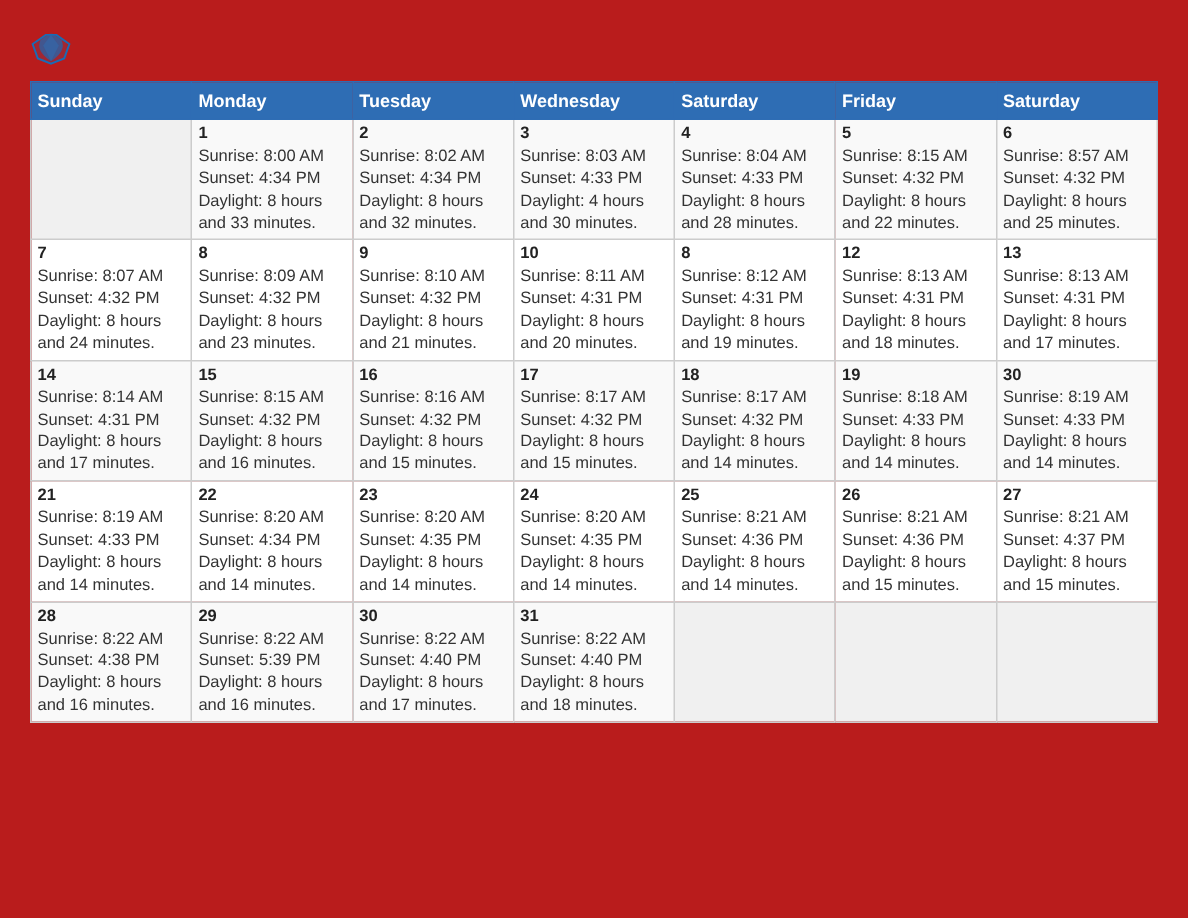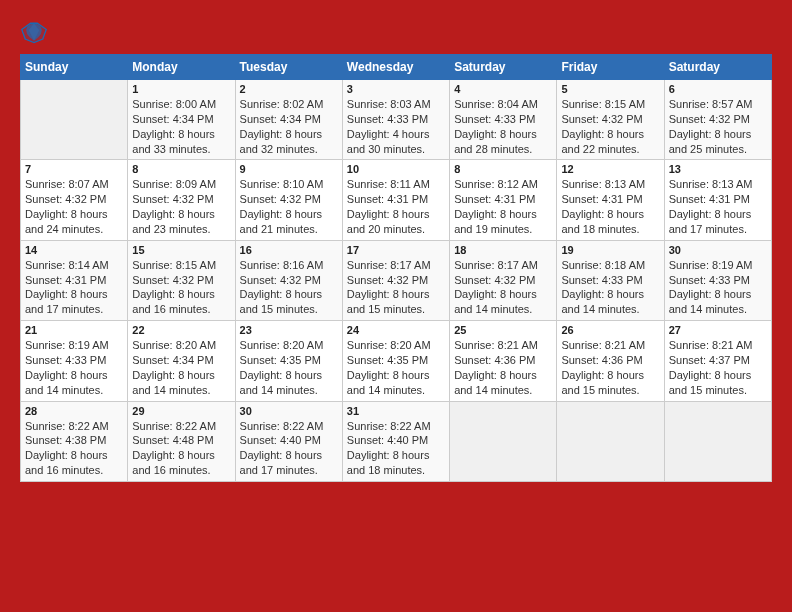--- a/index.html
+++ b/index.html
@@ -370,21 +370,21 @@
         <div class="cell-text">
           <span>Sunrise: 8:22 AM</span><br>
           <span>Sunset: 4:38 PM</span><br>
           <span>Daylight: 8 hours and 16 minutes.</span>
         </div>
       </td>
           <td>
         <span class="day-number">29</span>
         <div class="cell-text">
           <span>Sunrise: 8:22 AM</span><br>
-          <span>Sunset: 4:48 PM</span><br>
+          <span>Sunset: 5:39 PM</span><br>
           <span>Daylight: 8 hours and 16 minutes.</span>
         </div>
       </td>
           <td>
         <span class="day-number">30</span>
         <div class="cell-text">
           <span>Sunrise: 8:22 AM</span><br>
           <span>Sunset: 4:40 PM</span><br>
           <span>Daylight: 8 hours and 17 minutes.</span>
         </div>

